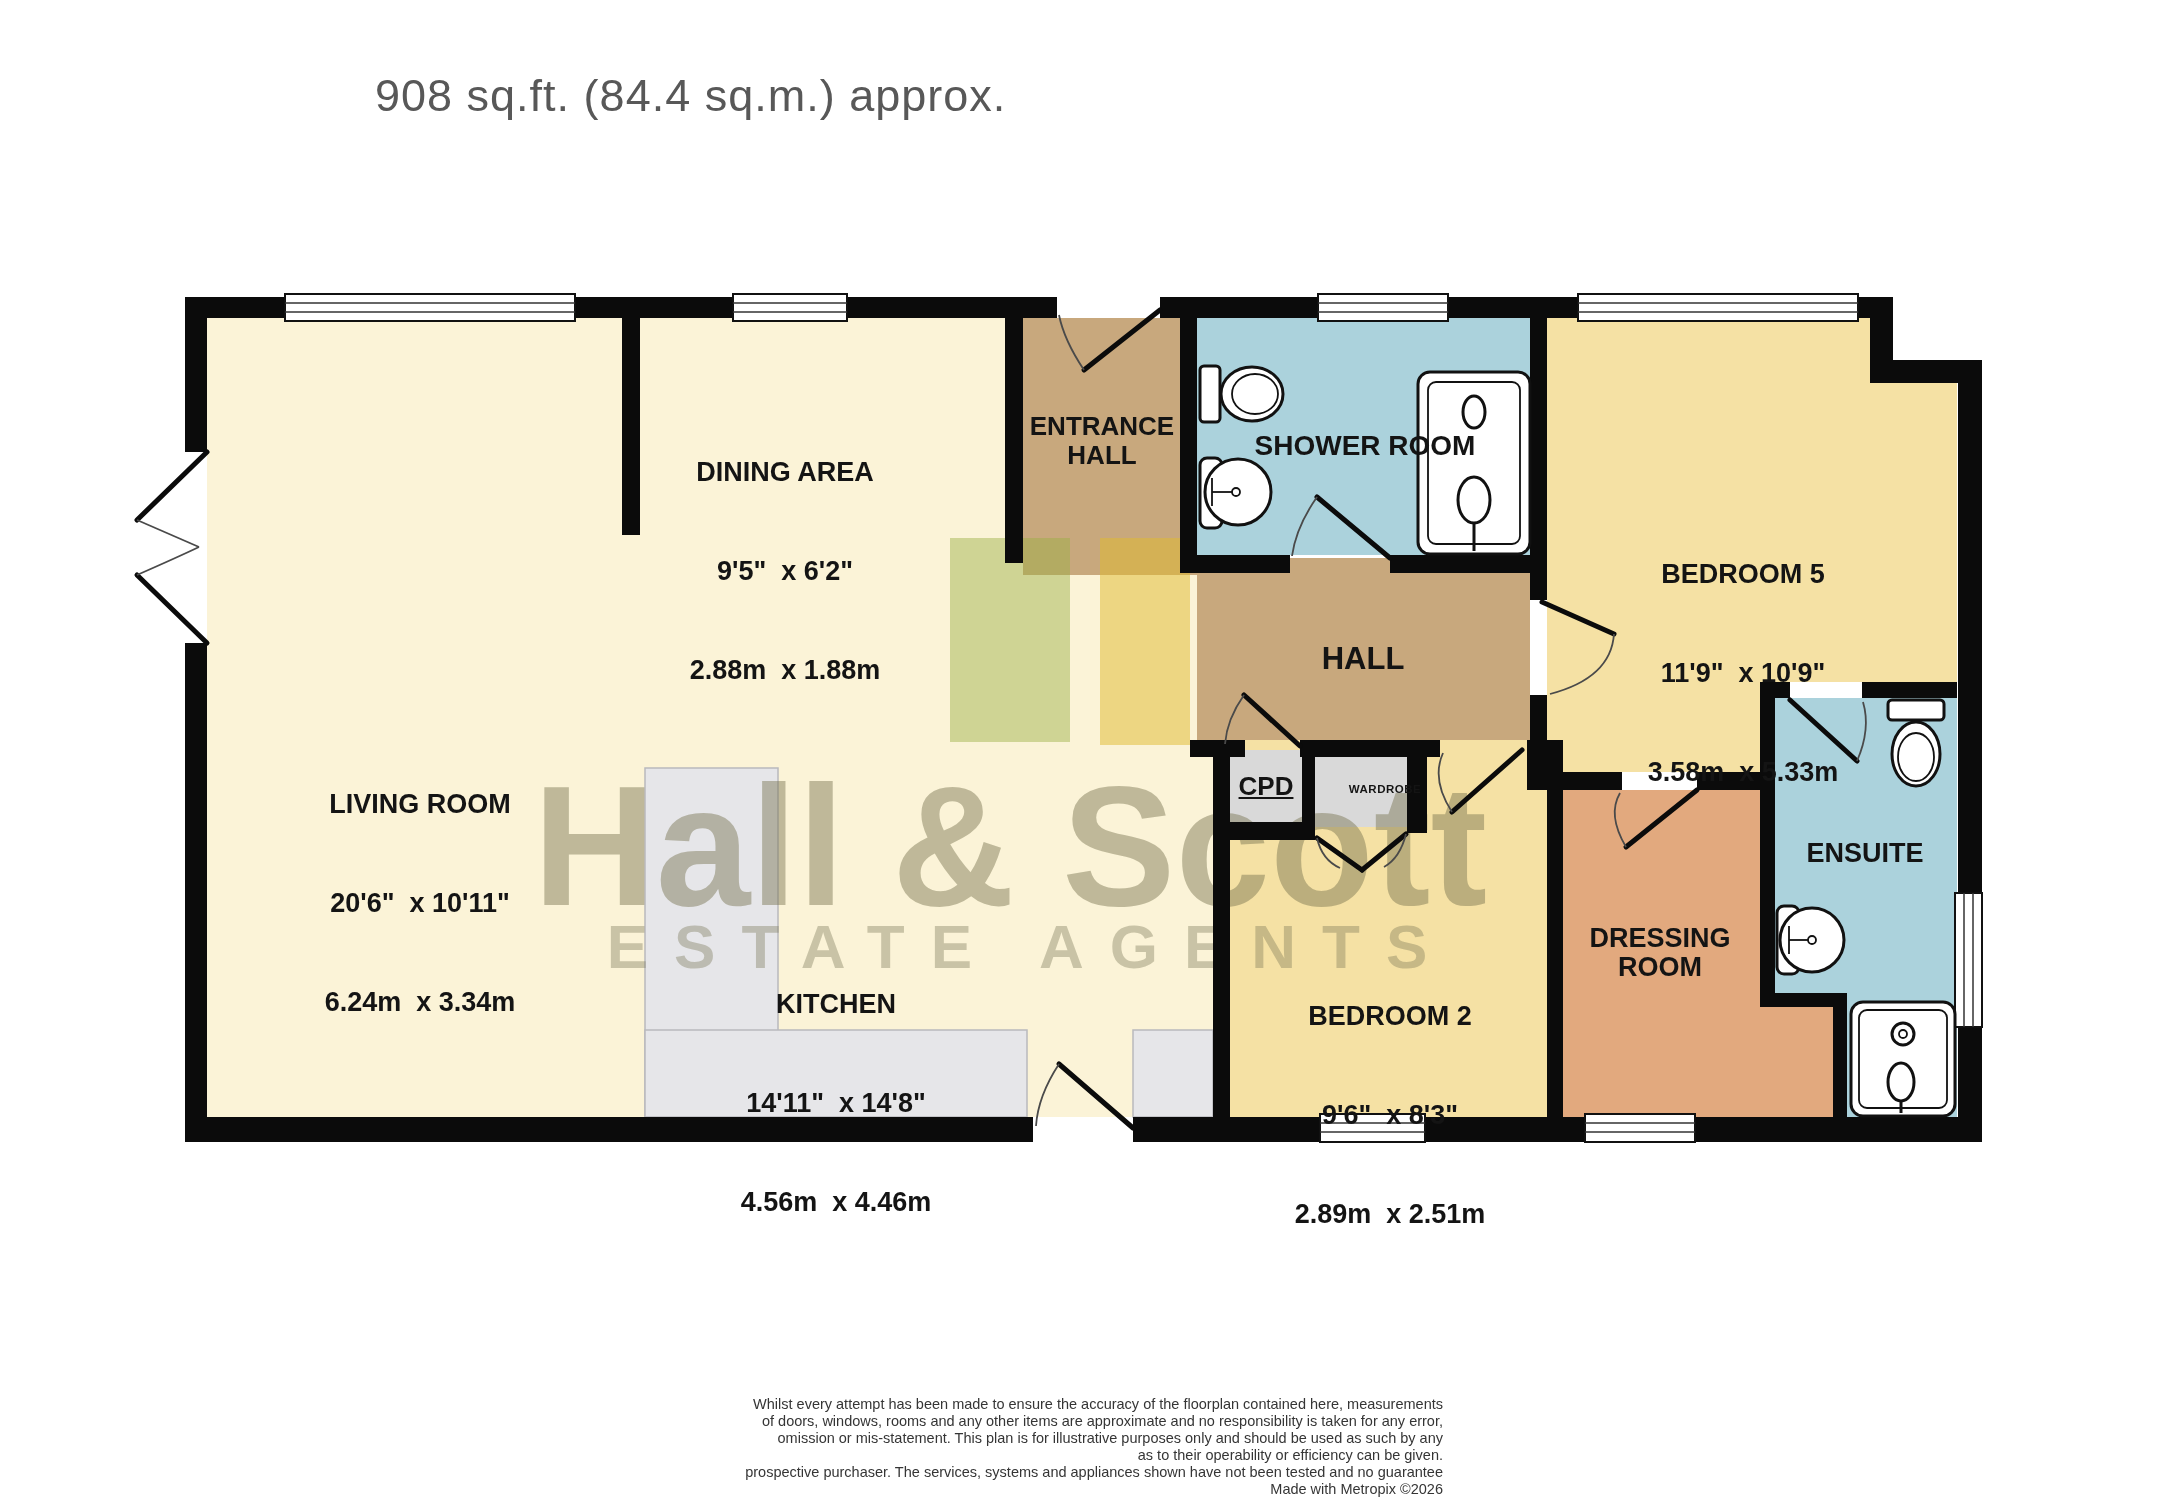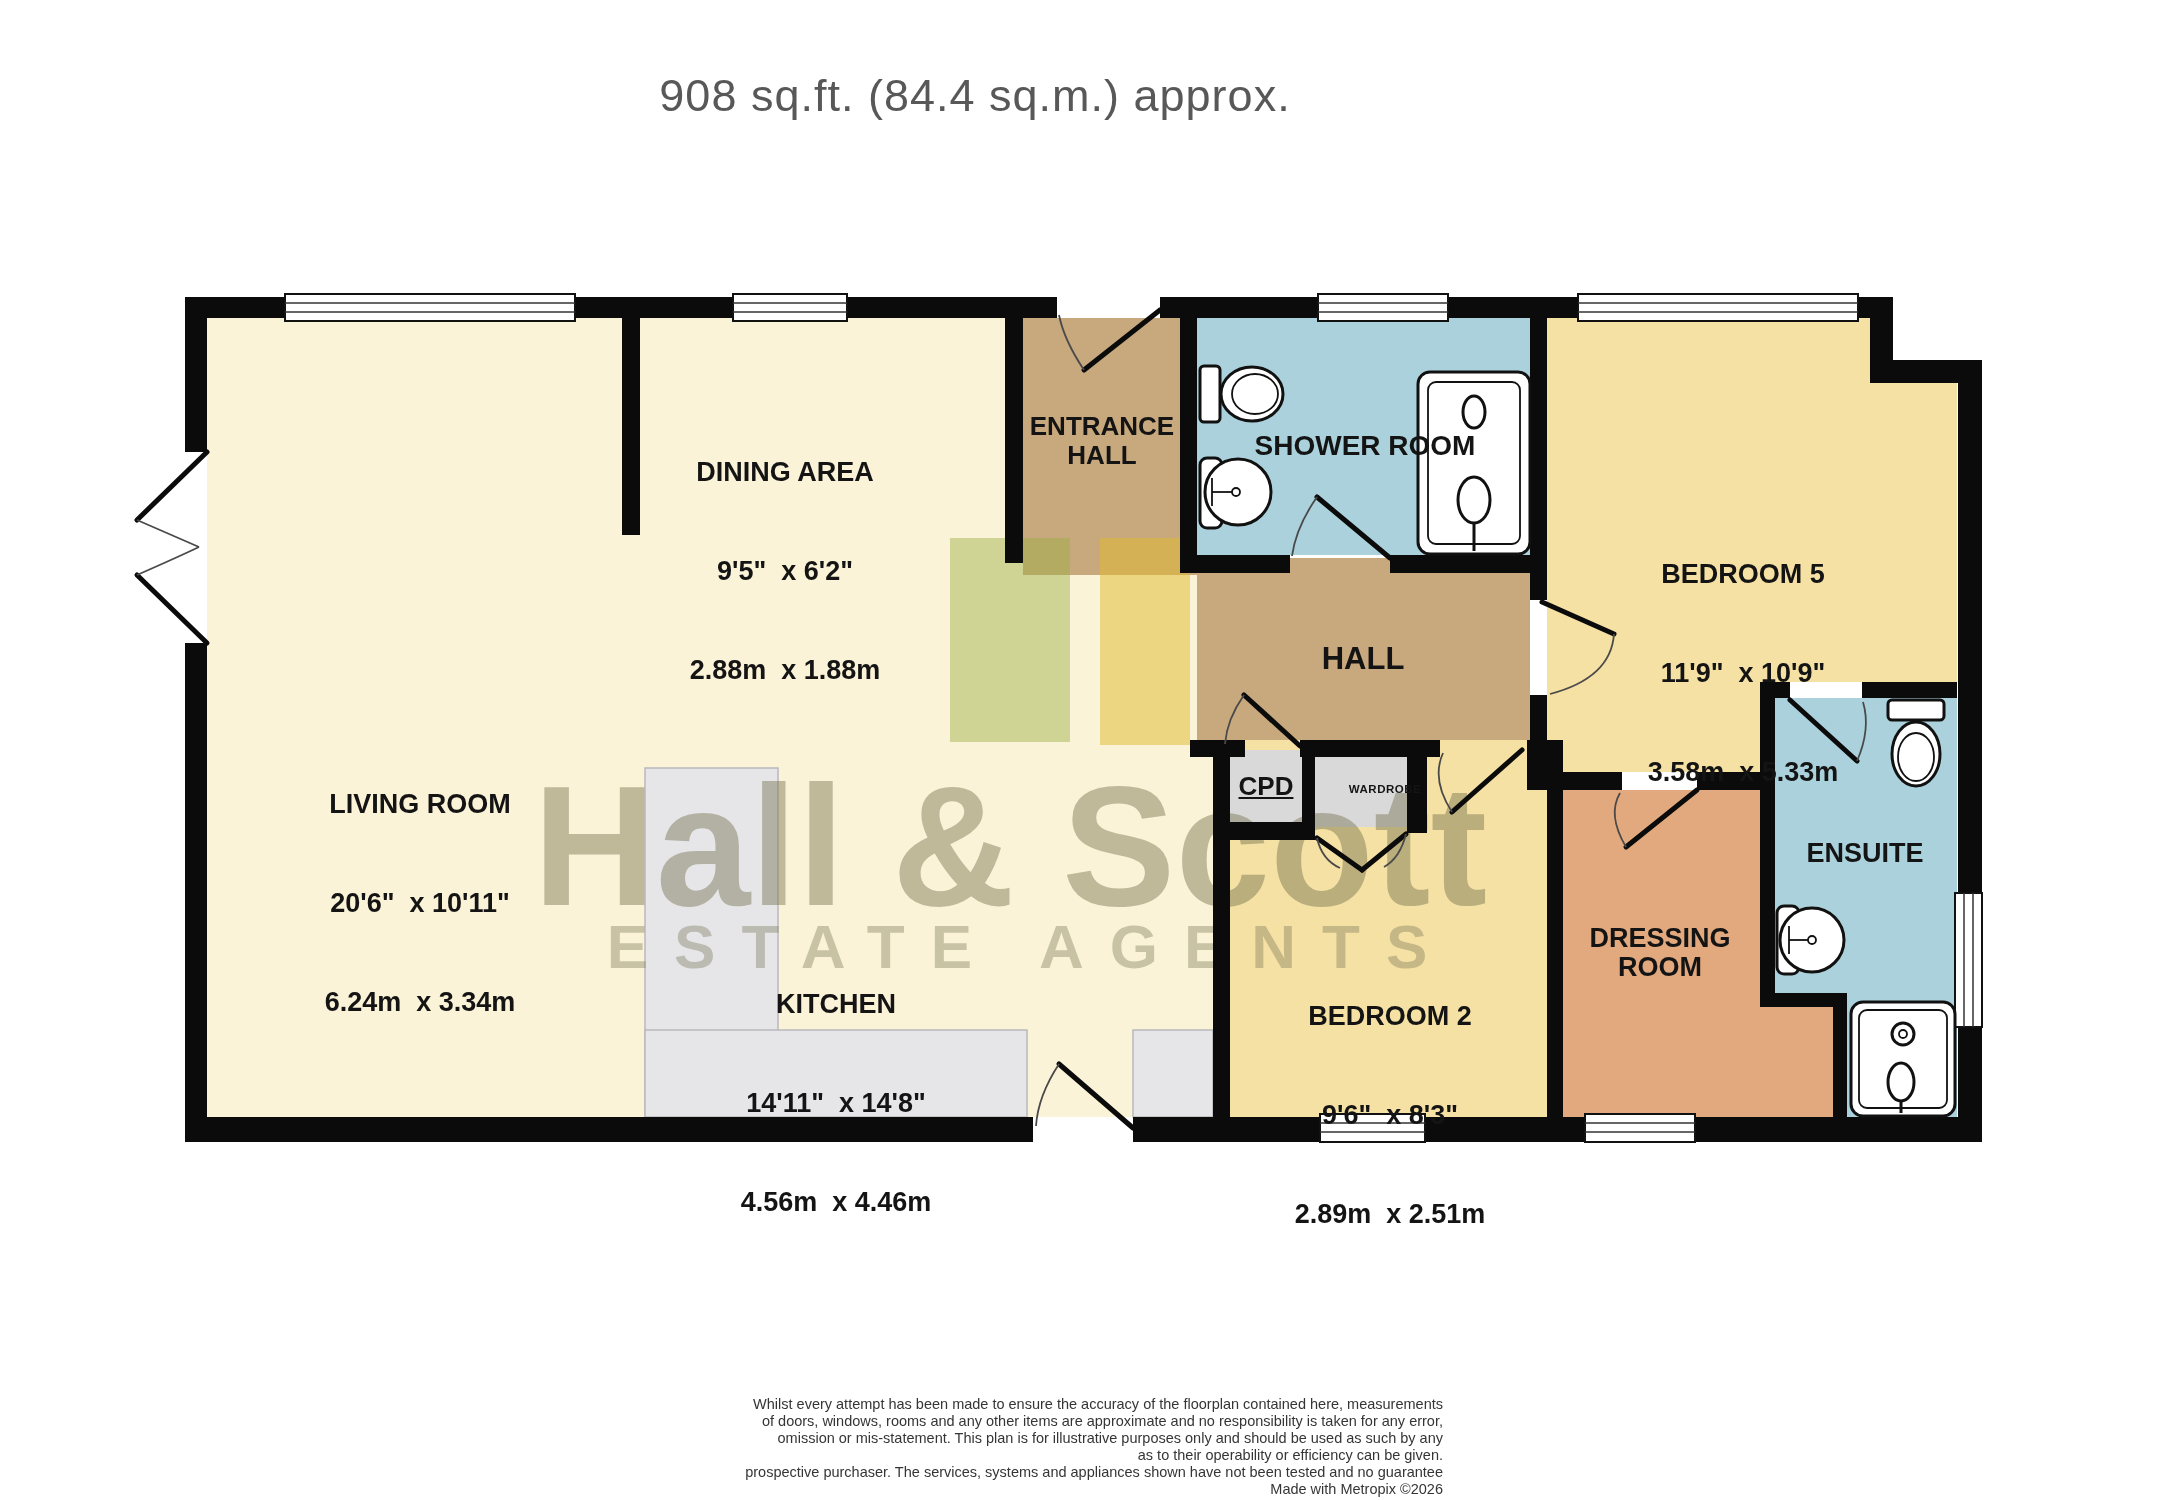--- a/index.html
+++ b/index.html
@@ -1,19 +1,19 @@
 <!DOCTYPE html>
 <html><head>
 <meta charset="utf-8">
 <style>
   html,body{margin:0;padding:0;background:#ffffff;}
   #canvas{position:relative;width:2166px;height:1500px;background:#ffffff;overflow:hidden;
           font-family:"Liberation Sans",sans-serif;}
   #plan-svg{position:absolute;left:0;top:0;}
-  .page-title{position:absolute;left:375px;top:70px;width:1200px;text-align:center;
+  .page-title{position:absolute;left:375px;top:70px;width:1200px;text-align:left;
               font-size:45px;color:#585858;letter-spacing:1px;}
   .rlabel{position:absolute;text-align:center;font-weight:bold;color:#141414;
           font-size:27px;line-height:33px;white-space:pre-wrap;}
   .rlabel.two{line-height:29px;}
   .lbl-hall{font-size:31px;}
   .lbl-cpd{font-size:26px;text-decoration:underline;}
   .lbl-wardrobe{font-size:11.5px;line-height:13px;letter-spacing:.5px;padding-left:24px;}
   .footer-total{position:absolute;left:356px;top:1367px;width:1200px;text-align:center;
                 font-size:23px;color:#6e6e6e;}
   .footer-disc{position:absolute;left:443px;top:1396px;width:1000px;text-align:right;

